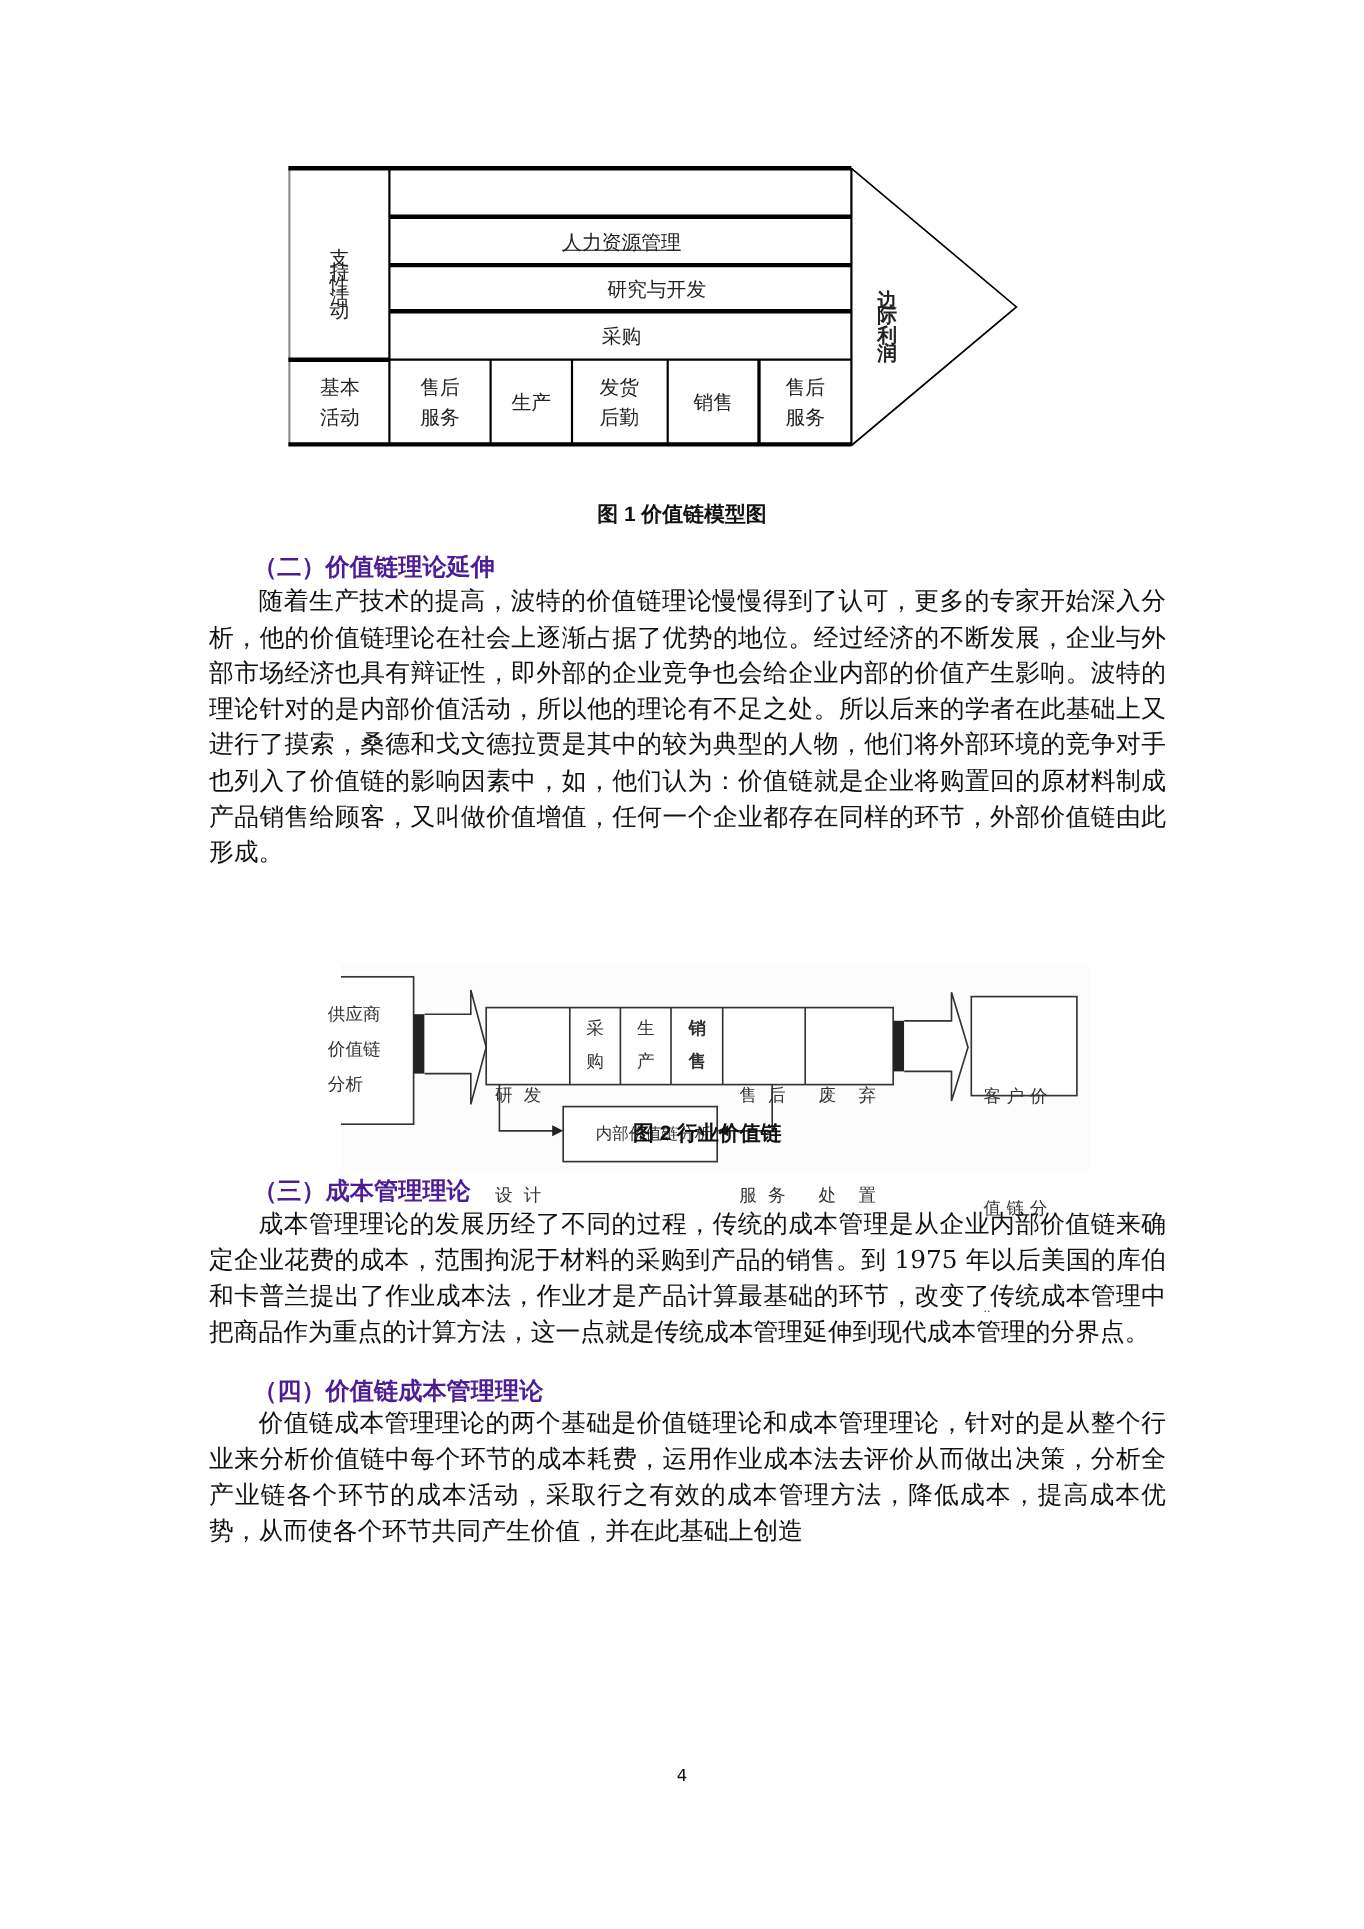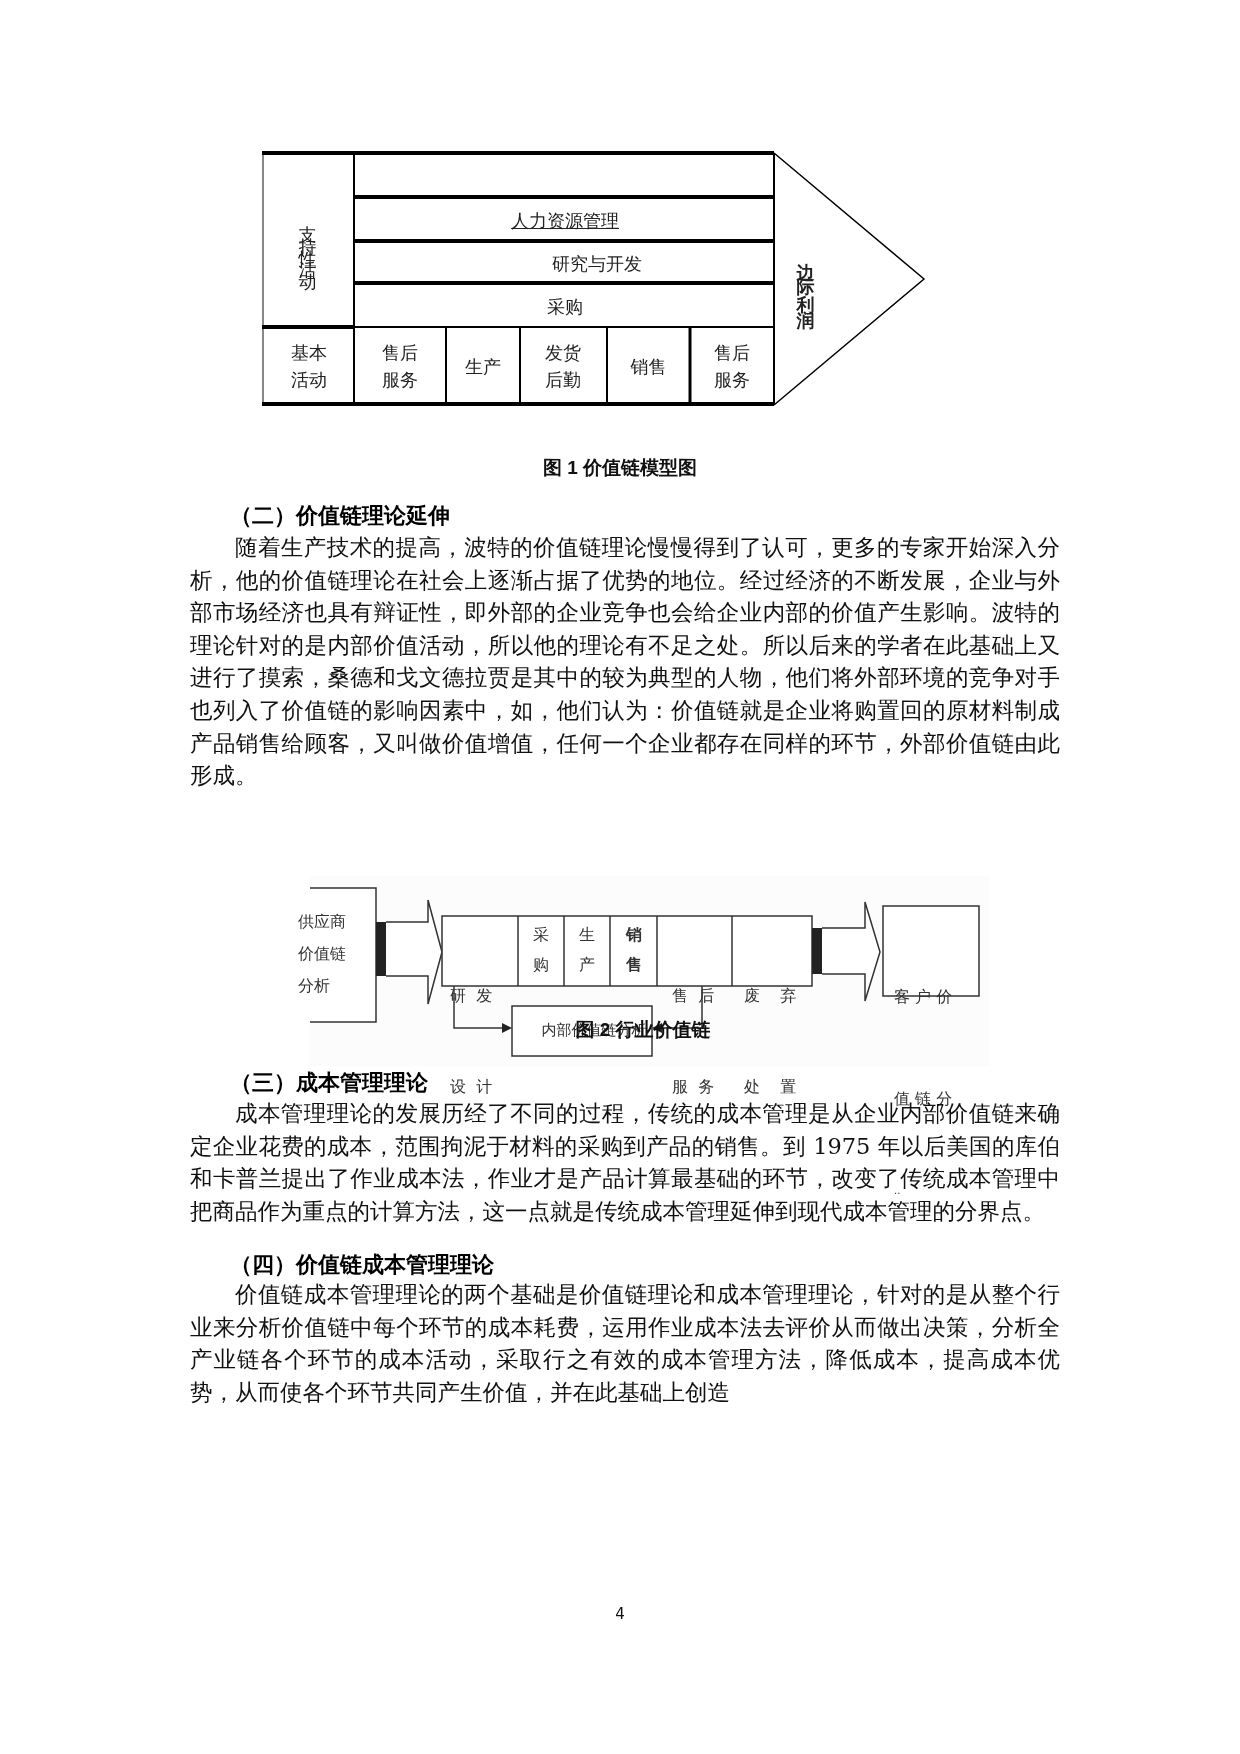--- a/index.html
+++ b/index.html
@@ -13,21 +13,21 @@
     .f1-label { position: absolute; font-size: 18px; color: #222; text-align: center;
                 display: flex; align-items: center; justify-content: center; line-height: 1.5; }
     .f1-vert { writing-mode: vertical-rl; letter-spacing: 12px; }
     .f1-margin { writing-mode: vertical-rl; letter-spacing: 16px; font-weight: bold; font-size: 18px; }
 
     .caption { position: absolute; left: 0; width: 1240px; text-align: center;
                font-family: Liberation Sans, sans-serif;
                font-weight: bold; font-size: 19px; color: #111; }
 
     .heading { position: absolute; left: 230px; font-family: "DejaVu Sans", "Liberation Sans", sans-serif;
-               font-weight: bold; font-size: 22px; color: #000000; }
+               font-weight: bold; font-size: 22px; color: #4c1d95; }
 
     .para { position: absolute; left: 190px; width: 870px; font-size: 22.5px; line-height: 32.6px;
             text-indent: 45px; text-align: justify; color: #111; margin: 0; }
 
     
     #fig2 { left: 310px; top: 876px; width: 680px; height: 190px; }
     #fig2 svg { position: absolute; left: 0; top: 0; }
     .f2-text { position: absolute; font-size: 16px; color: #333; line-height: 1.9;
                font-family: "DejaVu Sans", "Liberation Sans", sans-serif; }
 

